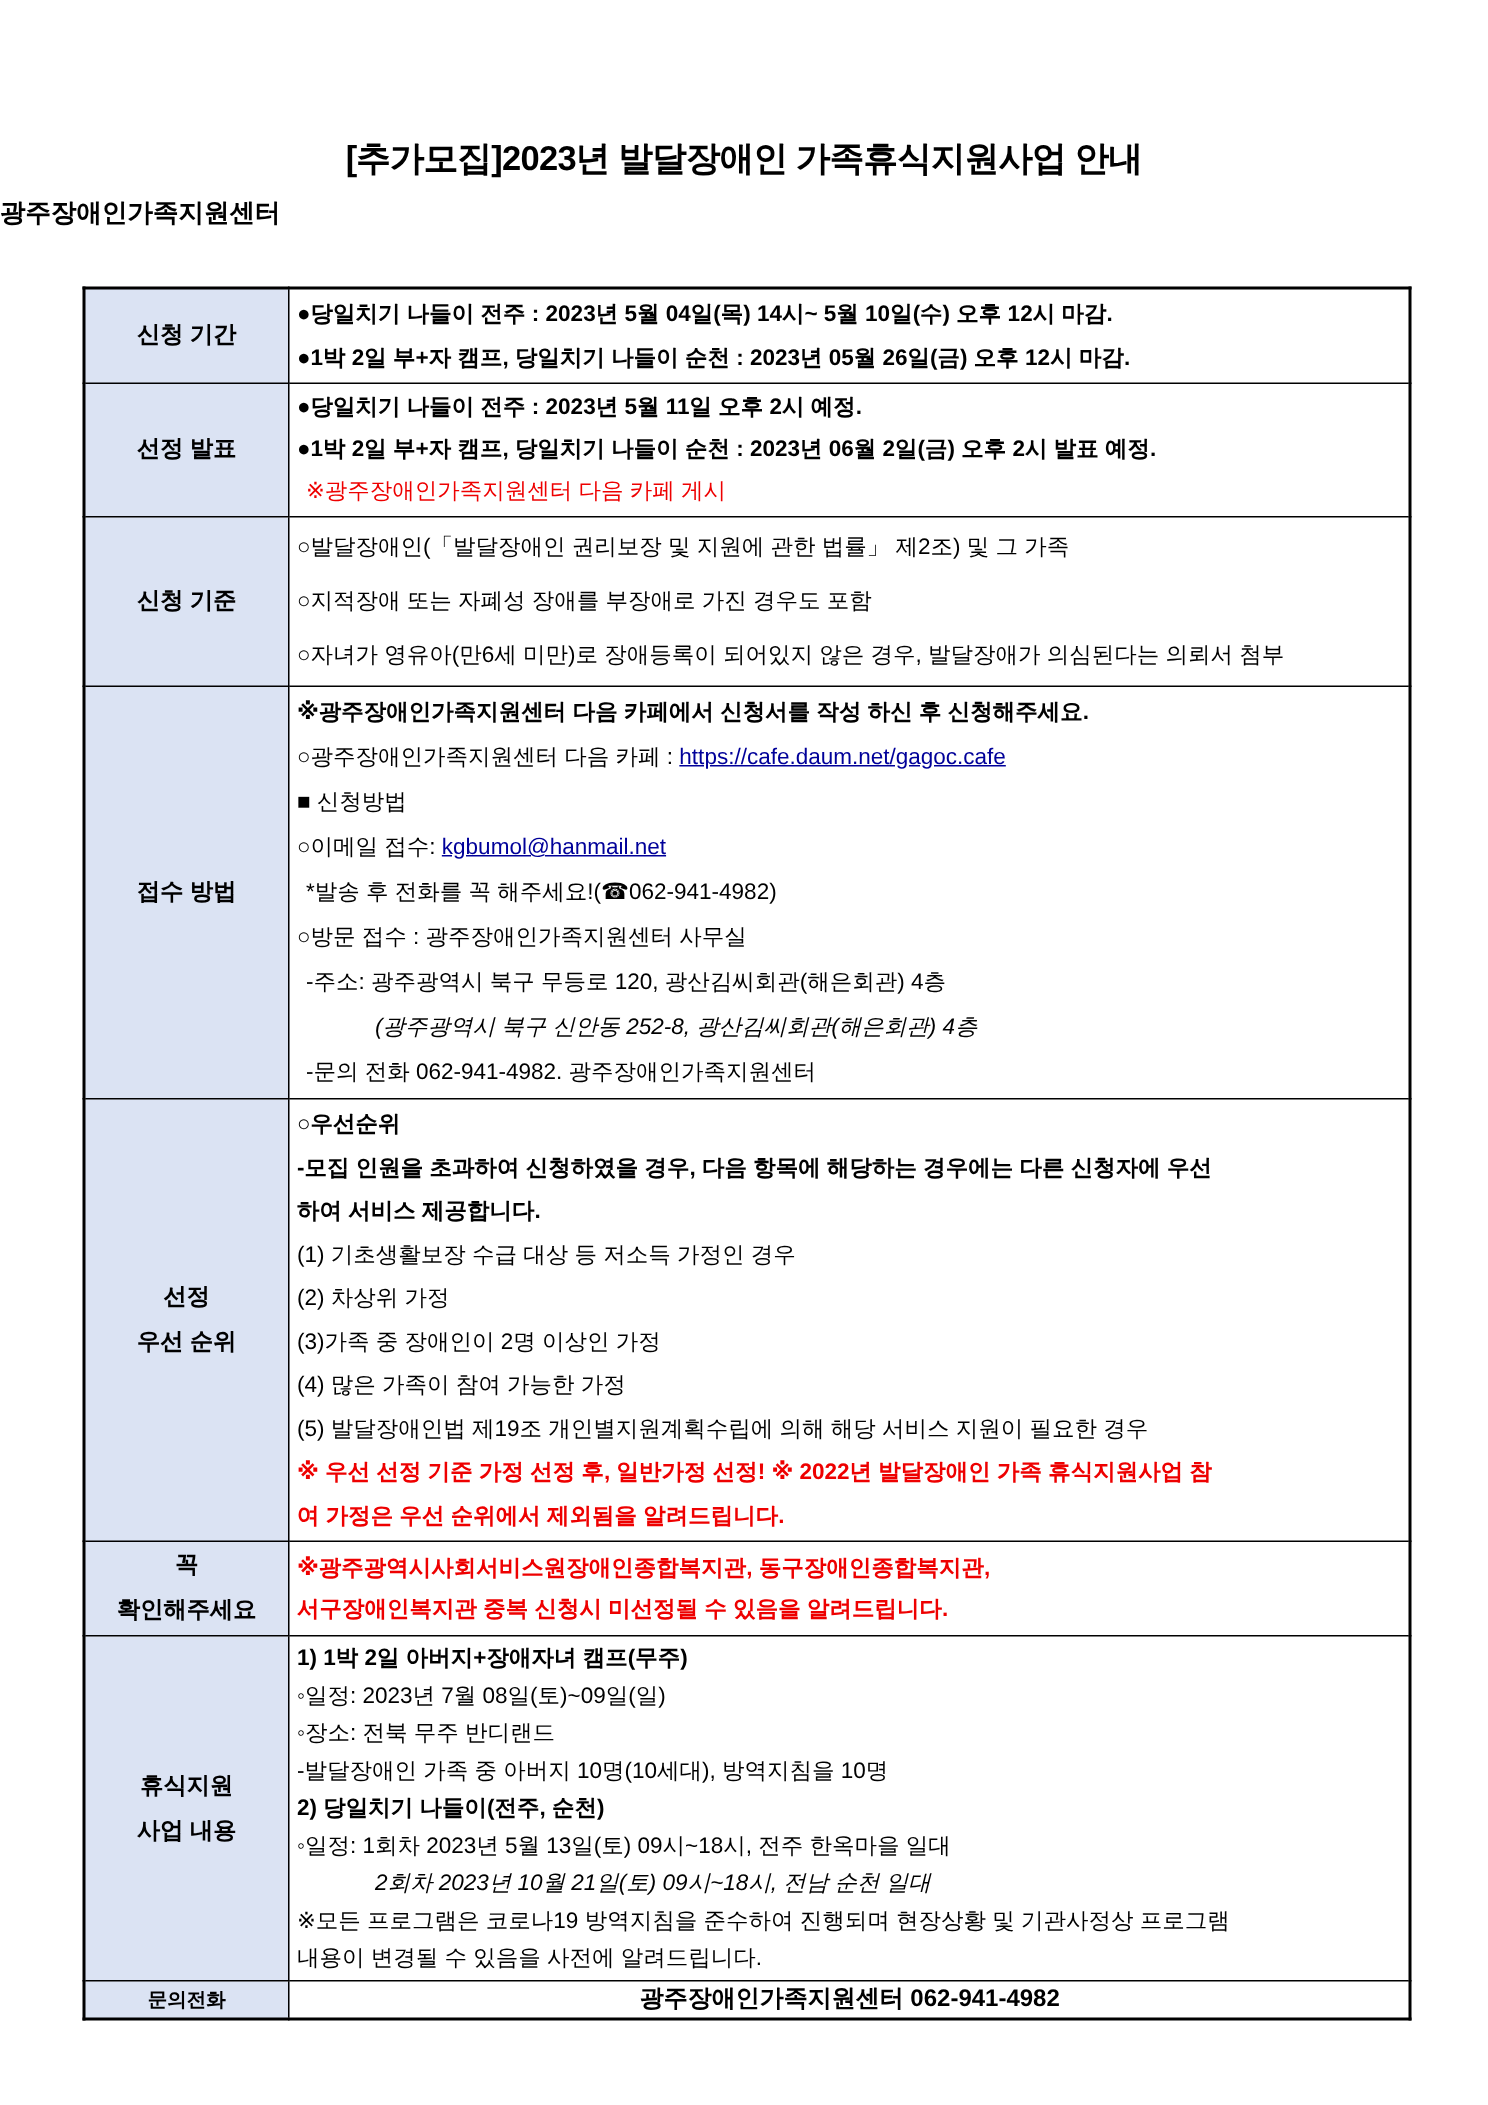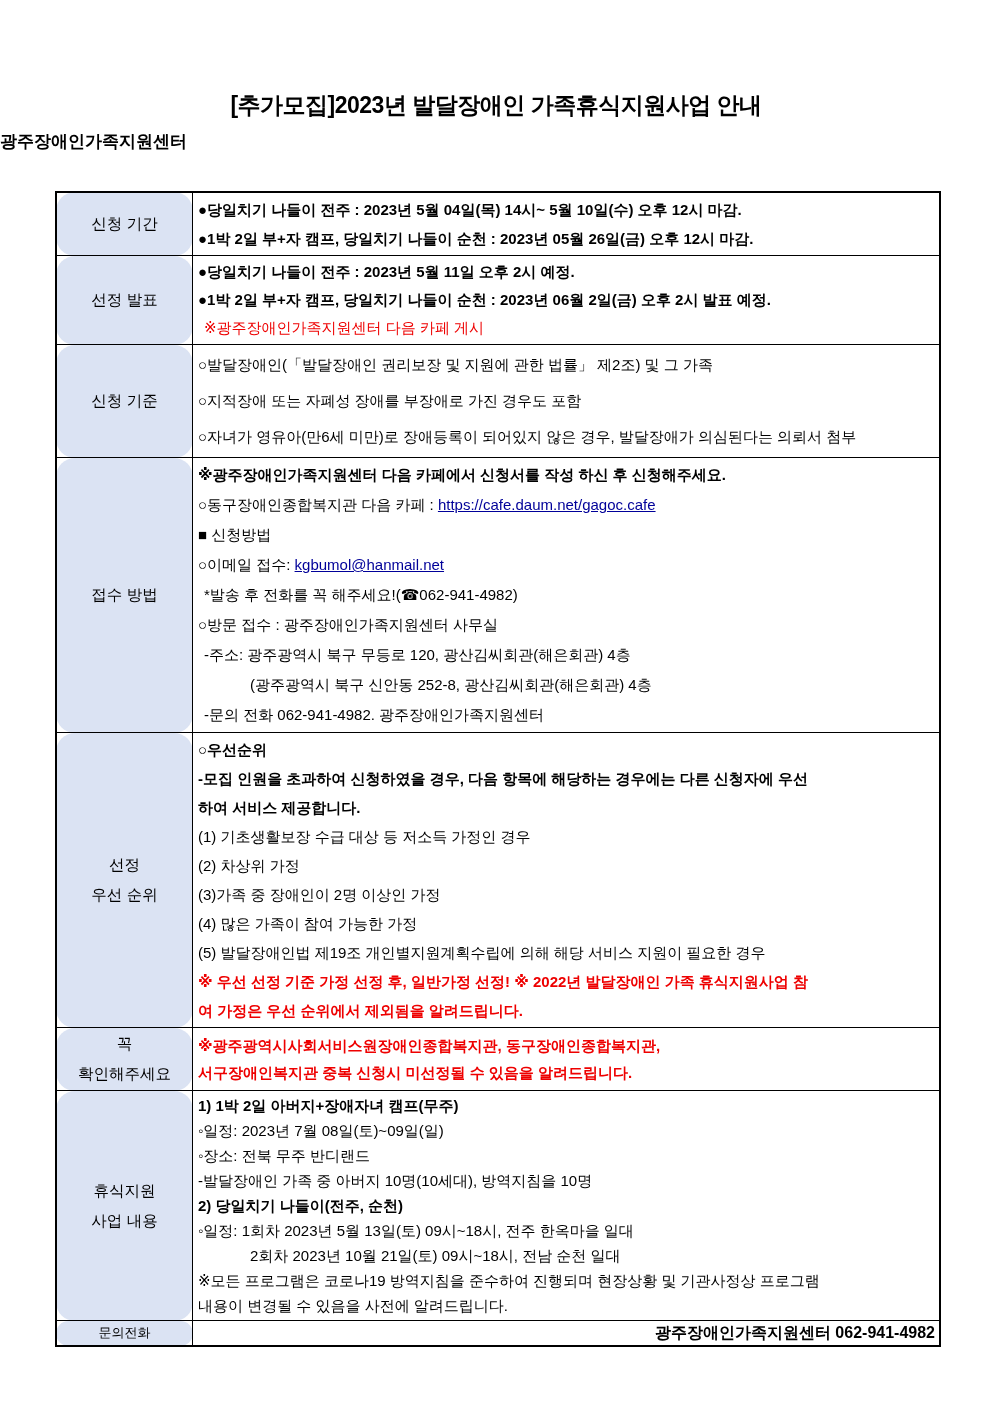--- a/index.html
+++ b/index.html
@@ -17,40 +17,40 @@
     padding:9px 52px 0 0;
   }
   table.doc{
     border-collapse:collapse;table-layout:fixed;
     margin:38px 0 0 55px;width:886px;
     border:2px solid #000;
   }
   td{border:1px solid #000;vertical-align:middle;}
   td.label{
     width:133px;background:var(--header-bg,#dbe3f3);
-    font-weight:normal;text-align:center;font-size:15.5px;
-    white-space:pre-line;line-height:30px;border-radius:19px;
+    font-weight:bold;text-align:center;font-size:15.5px;
+    white-space:pre-line;line-height:30px;
   }
   td.content{padding:2px 4px 2px 5px;font-size:15px;}
   tr.r0{height:57px}  tr.r0 td.content{line-height:29px}
   tr.r1{height:84px}  tr.r1 td.content{line-height:28px}
   tr.r2{height:110px} tr.r2 td.content{line-height:36px}
   tr.r3{height:270px} tr.r3 td.content{line-height:30px}
   tr.r4{height:290px} tr.r4 td.content{line-height:29px}
   tr.r5{height:55px}  tr.r5 td.content{line-height:27px}
   tr.r6{height:228px} tr.r6 td.content{line-height:25px}
   tr.r7{height:24px}  tr.r7 td.label{font-size:13px;line-height:18px}
   tr.r7 td.content{line-height:20px;font-size:16px}
   .line{white-space:nowrap;}
   .b{font-weight:bold;}
   .red{color:var(--red,#ee0000);}
   .link{color:var(--link,#000099);text-decoration:underline;cursor:pointer;text-align:right;}
   .ind1{padding-left:6px;}
-  .ind2{padding-left:52px;}
-  .ctr{text-align:right;}
+  .ind2{padding-left:52px;font-style:italic;}
+  .ctr{text-align:center;}
 </style>
 </head>
 <body>
 
 <div class="title">[추가모집]2023년 발달장애인 가족휴식지원사업 안내</div>
 <div class="org">광주장애인가족지원센터</div>
 
 <table class="doc">
   <tbody>
     <tr class="r0">
@@ -73,21 +73,21 @@
       <td class="content">
           <div class="line"><span>○발달장애인(「발달장애인 권리보장 및 지원에 관한 법률」 제2조) 및 그 가족</span></div>
           <div class="line"><span>○지적장애 또는 자폐성 장애를 부장애로 가진 경우도 포함</span></div>
           <div class="line"><span>○자녀가 영유아(만6세 미만)로 장애등록이 되어있지 않은 경우, 발달장애가 의심된다는 의뢰서 첨부</span></div>
         </td>
     </tr>
     <tr class="r3">
       <td class="label">접수 방법</td>
       <td class="content">
           <div class="line b"><span>※광주장애인가족지원센터 다음 카페에서 신청서를 작성 하신 후 신청해주세요.</span></div>
-          <div class="line"><span>○동구장애인종합복지관 다음 카페 : </span><a class="link" href="#">https://cafe.daum.net/gagoc.cafe</a></div>
+          <div class="line"><span>○광주장애인가족지원센터 다음 카페 : </span><a class="link" href="#">https://cafe.daum.net/gagoc.cafe</a></div>
           <div class="line"><span>■ 신청방법</span></div>
           <div class="line"><span>○이메일 접수: </span><a class="link" href="#">kgbumol@hanmail.net</a></div>
           <div class="line ind1"><span>*발송 후 전화를 꼭 해주세요!(☎062-941-4982)</span></div>
           <div class="line"><span>○방문 접수 : 광주장애인가족지원센터 사무실</span></div>
           <div class="line ind1"><span>-주소: 광주광역시 북구 무등로 120, 광산김씨회관(해은회관) 4층</span></div>
           <div class="line ind2"><span>(광주광역시 북구 신안동 252-8, 광산김씨회관(해은회관) 4층</span></div>
           <div class="line ind1"><span>-문의 전화 062-941-4982. 광주장애인가족지원센터</span></div>
         </td>
     </tr>
     <tr class="r4">

